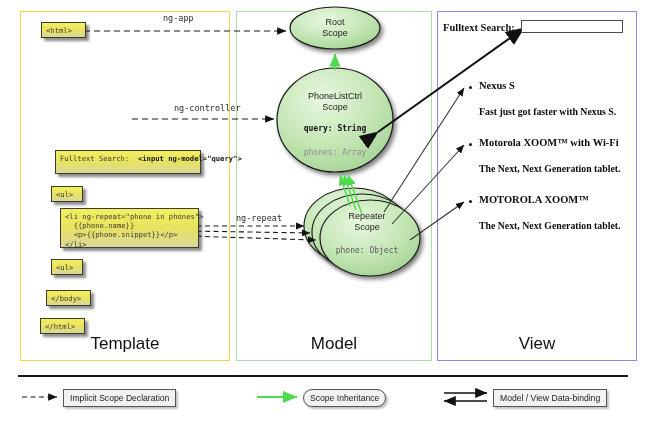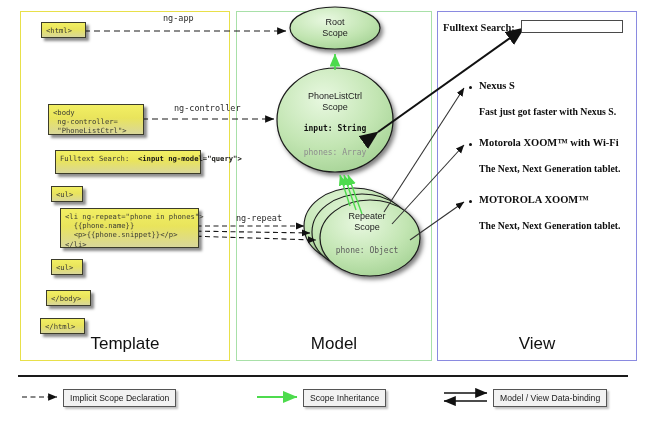--- a/index.html
+++ b/index.html
@@ -157,21 +157,21 @@
     border: 1.2px solid #555;
     background: #f2f2f2;
     font-family: "Liberation Sans", sans-serif;
     font-size: 8.6px;
     color: #1a1a1a;
     padding: 3px 6px;
     box-shadow: 2px 2px 2px rgba(0,0,0,0.25);
     white-space: nowrap;
   }
   #leg-box-0 { left: 63px;  top: 389px; }
-  #leg-box-1 { left: 303px; top: 389px; }
+  #leg-box-1 { left: 303px; top: 389px; border-radius: 9px; }
   #leg-box-2 { left: 493px; top: 389px; }
 </style>
 </head>
 <body>
 
 <div id="root">
 
   <div class="panel" id="panel-template">
     <div class="panel-label">Template</div>
   </div>
@@ -240,42 +240,39 @@
     <path d="M 392,224 L 464,145" stroke="#333" stroke-width="1.1" fill="none" marker-end="url(#mBlack)"></path>
     <path d="M 410,240 L 464,202" stroke="#333" stroke-width="1.1" fill="none" marker-end="url(#mBlack)"></path>
 
     <path d="M 22,397 L 57,397" stroke="#111" stroke-width="1.2" fill="none" stroke-dasharray="5,3.5" marker-end="url(#mLegBlack)"></path>
     <path d="M 257,397 L 297,397" stroke="#4ddb4d" stroke-width="1.9" fill="none" marker-end="url(#mLegGreen)"></path>
     <path d="M 444,393 L 487,393" stroke="#111" stroke-width="1.6" fill="none" marker-end="url(#mLegBlack)"></path>
     <path d="M 487,401 L 444,401" stroke="#111" stroke-width="1.6" fill="none" marker-end="url(#mLegBlack)"></path>
   </svg>
 
   <div class="codebox" id="box-html">&lt;html&gt;</div>
-  <div class="codebox" id="box-body">&lt;body
- ng-controller=
- "PhoneListCtrl"&gt;</div>
   <div class="codebox" id="box-search"><span>Fulltext Search:</span><b>  &lt;input ng-model="query"&gt;</b></div>
   <div class="codebox" id="box-ul1">&lt;ul&gt;</div>
   <div class="codebox" id="box-li">&lt;li ng-repeat="phone in phones"&gt;
   {{phone.name}}
   &lt;p&gt;{{phone.snippet}}&lt;/p&gt;
 &lt;/li&gt;</div>
   <div class="codebox" id="box-ul2">&lt;ul&gt;</div>
   <div class="codebox" id="box-bodyc">&lt;/body&gt;</div>
   <div class="codebox" id="box-htmlc">&lt;/html&gt;</div>
 
   <div class="edge-label" id="lbl-ngapp">ng-app</div>
   <div class="edge-label" id="lbl-ngcontroller">ng-controller</div>
   <div class="edge-label" id="lbl-ngrepeat">ng-repeat</div>
 
   <div class="scope-text" id="txt-root">Root
 Scope</div>
   <div class="scope-text" id="txt-plc">PhoneListCtrl
 Scope</div>
-  <div class="scope-mono" id="txt-plc-q">input: String</div>
+  <div class="scope-mono" id="txt-plc-q">query: String</div>
   <div class="scope-mono" id="txt-plc-p">phones: Array</div>
   <div class="scope-text" id="txt-rep">Repeater
 Scope</div>
   <div class="scope-mono" id="txt-rep-p">phone: Object</div>
 
   <div id="view-search-label">Fulltext Search:</div>
   <input id="view-search-input" type="text" placeholder="" style="">
 
   <span class="view-bullet" id="bul-0"></span>
   <div class="view-item view-name" id="nam-0">Nexus S</div>

